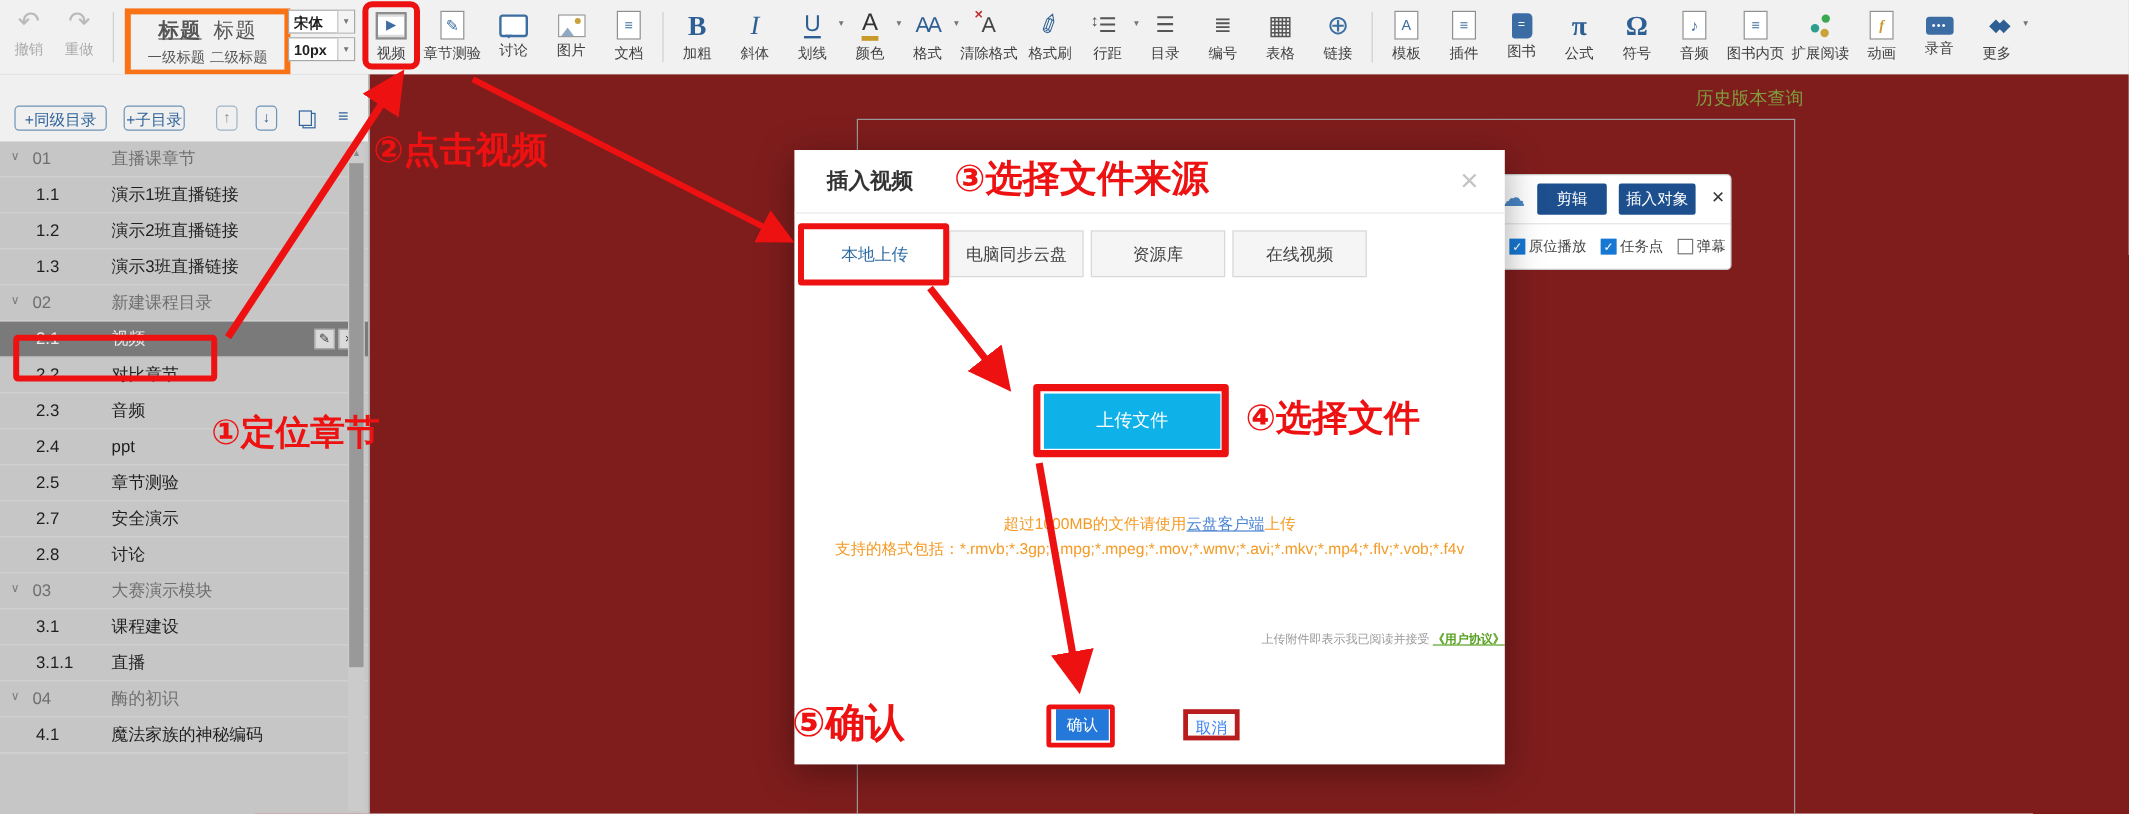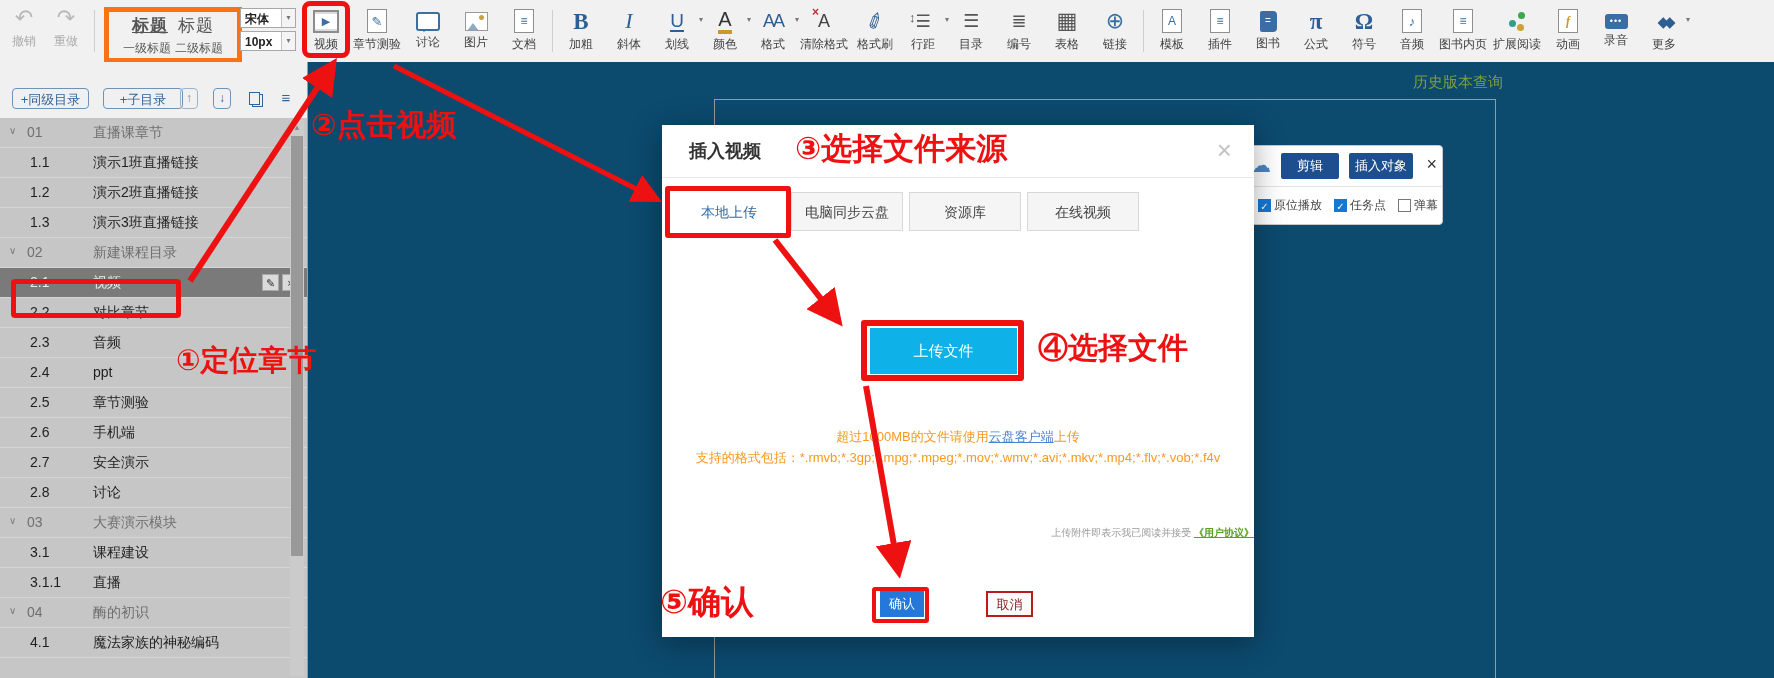--- a/index.html
+++ b/index.html
@@ -60,21 +60,21 @@
   .ic-mic-doc{color:#3c6e9f;font-size:13px;}
   .ic-molecule{position:relative;}
   .ic-molecule::before{content:"";position:absolute;left:5px;top:11px;width:7px;height:7px;border-radius:50%;background:#2f9e8f;box-shadow:9px -8px 0 #3aa84f,8px 4px 0 #c9a23a;}
   .ic-recorder{width:23px;height:15px;background:#3b6ca3;border-radius:3px;color:#fff;font-size:9px;letter-spacing:1px;}
   .ic-shapes{font-size:15px;color:#2e5f94;letter-spacing:-5px;}
   
   .sidebar{position:absolute;left:0;top:62px;width:307px;bottom:0;background:#c6c6c6;}
   .sb-head{position:absolute;left:0;top:0;width:307px;height:56px;background:#f0f0f0;}
   .sb-btn{position:absolute;top:26px;height:21px;line-height:21px;border:1px solid #6d94b8;border-radius:4px;background:transparent;color:#31649b;font-size:13px;text-align:center;box-sizing:border-box;}
   .sb-btn.b1{left:12px;width:77px;}
-  .sb-btn.b2{left:103px;width:80px;}
+  .sb-btn.b2{left:103px;width:51px;}
   .sb-ib{position:absolute;top:26px;width:18px;height:21px;border:1px solid #6d94b8;border-radius:4px;color:#31649b;font-size:12px;text-align:center;line-height:19px;box-sizing:border-box;}
   .sb-ib.up{left:180px;color:#8a8a8a;border-color:#9fb4c6;}
   .sb-ib.down{left:213px;}
   .sb-ib.nob{border:none;font-size:15px;width:20px;}
   .sb-ib.copy{left:246px;}
   .sb-ib.import{left:276px;}
   .ic-copy-pages{position:absolute;left:3px;top:4px;width:9px;height:11px;border:1px solid #31649b;background:#f0f0f0;box-shadow:3px 2px 0 -1px #f0f0f0,3px 2px 0 0 #31649b;}
   .tree{position:absolute;left:0;top:56px;width:307px;bottom:0;overflow:hidden;}
   .trow{position:relative;width:307px;height:30px;border-bottom:1px solid #d6d6d6;background:#c6c6c6;box-sizing:border-box;font-size:14px;}
   .trow .chev{position:absolute;left:9px;top:7px;font-size:10px;color:#7c7c7c;}
@@ -84,21 +84,21 @@
   .trow.group .lbl{color:#6f6f6f;}
   .trow.selected{background:#7a7a7a;}
   .trow.selected .num,.trow.selected .lbl{color:#ececec;}
   .row-actions{position:absolute;right:8px;top:6px;display:flex;gap:3px;}
   .ra-btn{width:17px;height:17px;background:#dadada;border:1px solid #a8a8a8;color:#333;font-size:11px;text-align:center;line-height:16px;box-sizing:border-box;}
   .sb-scroll{position:absolute;right:3px;top:58px;width:14px;bottom:2px;background:#cbcbcb;}
   .sb-scroll .arr{display:block;text-align:center;color:#8a8a8a;font-size:9px;line-height:14px;}
   .sb-thumb{position:absolute;left:1px;top:16px;width:12px;height:420px;background:#999;}
   .v-divider{position:absolute;left:307px;top:62px;bottom:0;width:1px;background:#9c9c9c;z-index:2;}
   
-  .canvas{position:absolute;left:308px;top:62px;right:0;bottom:0;background:#0c4a6e;}
+  .canvas{position:absolute;left:308px;top:62px;right:0;bottom:0;background:#7f1d1d;}
   .history-link{position:absolute;left:1105px;top:11px;font-size:15px;color:#7f9d3e;cursor:pointer;}
   .page-rect{position:absolute;left:406px;top:37px;width:780px;height:600px;border:1px solid #9a9a9a;z-index:1;}
   
   .vt-panel{position:absolute;left:937px;top:83px;width:198px;height:80px;background:#fff;border:1px solid #c9c9c9;border-radius:4px;z-index:5;box-sizing:border-box;}
   .vt-row1{position:relative;height:40px;border-bottom:1px solid #e3e3e3;}
   .vt-cloud{position:absolute;left:5px;top:7px;font-size:20px;color:#4a86c6;}
   .vt-btn{position:absolute;top:7px;height:26px;background:#1d4f8f;color:#fff;font-size:13px;text-align:center;line-height:26px;border-radius:2px;cursor:pointer;}
   .vt-btn.clip{left:35px;width:58px;}
   .vt-btn.insobj{left:103px;width:64px;}
   .vt-close{position:absolute;right:5px;top:8px;font-size:18px;color:#333;line-height:20px;cursor:pointer;}
@@ -114,29 +114,29 @@
   .tabs{position:absolute;left:11px;top:67px;display:flex;gap:6px;}
   .tab{width:112px;height:39px;line-height:39px;text-align:center;font-size:14px;background:#f5f5f5;border:1px solid #d8d8d8;color:#444;box-sizing:border-box;cursor:pointer;}
   .tab.active{background:#fff;border-color:#fff;color:#2e6da4;}
   .upload-btn{position:absolute;left:208px;top:203px;width:147px;height:46px;background:#0fb2e8;color:#fff;font-size:15px;text-align:center;line-height:46px;cursor:pointer;}
   .hint1{position:absolute;left:0;top:303px;width:100%;text-align:center;font-size:13px;color:#f59a23;}
   .hint1 .lk{color:#4a84d4;text-decoration:underline;cursor:pointer;}
   .hint2{position:absolute;left:0;top:324px;width:100%;text-align:center;font-size:13px;color:#f59a23;}
   .agree{position:absolute;left:0;top:401px;width:100%;text-align:right;font-size:10px;color:#9a9a9a;}
   .agree .lk{color:#58a222;font-weight:bold;text-decoration:underline;cursor:pointer;}
   .m-confirm{position:absolute;left:218px;top:466px;width:44px;height:26px;background:#2478d9;color:#fff;font-size:13px;text-align:center;line-height:26px;cursor:pointer;}
-  .m-cancel{position:absolute;left:324px;top:466px;width:47px;height:26px;background:#fbfbfb;border:2px solid #b91c1c;color:#7f1d1d;font-size:13px;text-align:center;line-height:24px;box-sizing:border-box;cursor:pointer;}
+  .m-cancel{position:absolute;left:324px;top:466px;width:47px;height:26px;background:#fbfbfb;border:4px solid #b91c1c;color:#3b82f6;font-size:13px;text-align:center;line-height:24px;box-sizing:border-box;cursor:pointer;}
   
   .anno{position:absolute;left:0;top:0;width:1774px;height:678px;z-index:100;pointer-events:none;}
   .rbox{position:absolute;border:5px solid #ee1111;box-sizing:border-box;}
   .rlabel{position:absolute;color:#ee1111;font-weight:bold;white-space:nowrap;}
   #step2{left:311px;top:105px;font-size:30px;}
   #step1{left:176px;top:341px;font-size:29px;}
   #step3{left:795px;top:128px;font-size:31px;}
-  #step4{left:1038px;top:328px;font-size:30px;font-family:Liberation Serif, serif;}
+  #step4{left:1038px;top:328px;font-size:30px;}
   #step5{left:660px;top:580px;font-size:33px;}
 </style>
 </head>
 <body>
 
 <div class="toolbar">
   <div class="tb-undo">
     <span class="tb-ur-ic">↶</span>
     <span class="tb-ur-lb">撤销</span>
   </div>
@@ -386,24 +386,20 @@
         <span class="num">2.3</span>
         <span class="lbl">音频</span>
       </div>
       <div class="trow">
         <span class="num">2.4</span>
         <span class="lbl">ppt</span>
       </div>
       <div class="trow">
         <span class="num">2.5</span>
         <span class="lbl">章节测验</span>
-      </div>
-      <div class="trow">
-        <span class="num">2.6</span>
-        <span class="lbl">手机端</span>
       </div>
       <div class="trow">
         <span class="num">2.7</span>
         <span class="lbl">安全演示</span>
       </div>
       <div class="trow">
         <span class="num">2.8</span>
         <span class="lbl">讨论</span>
       </div>
       <div class="trow group">

